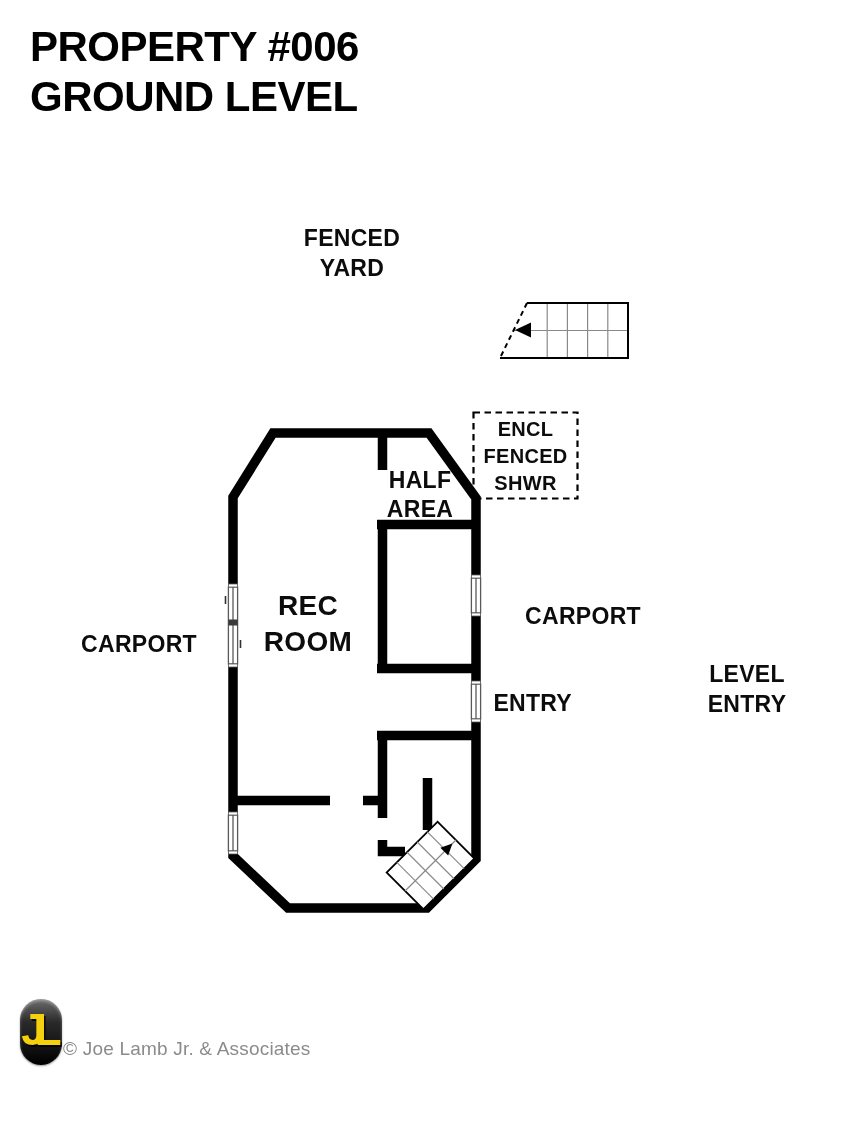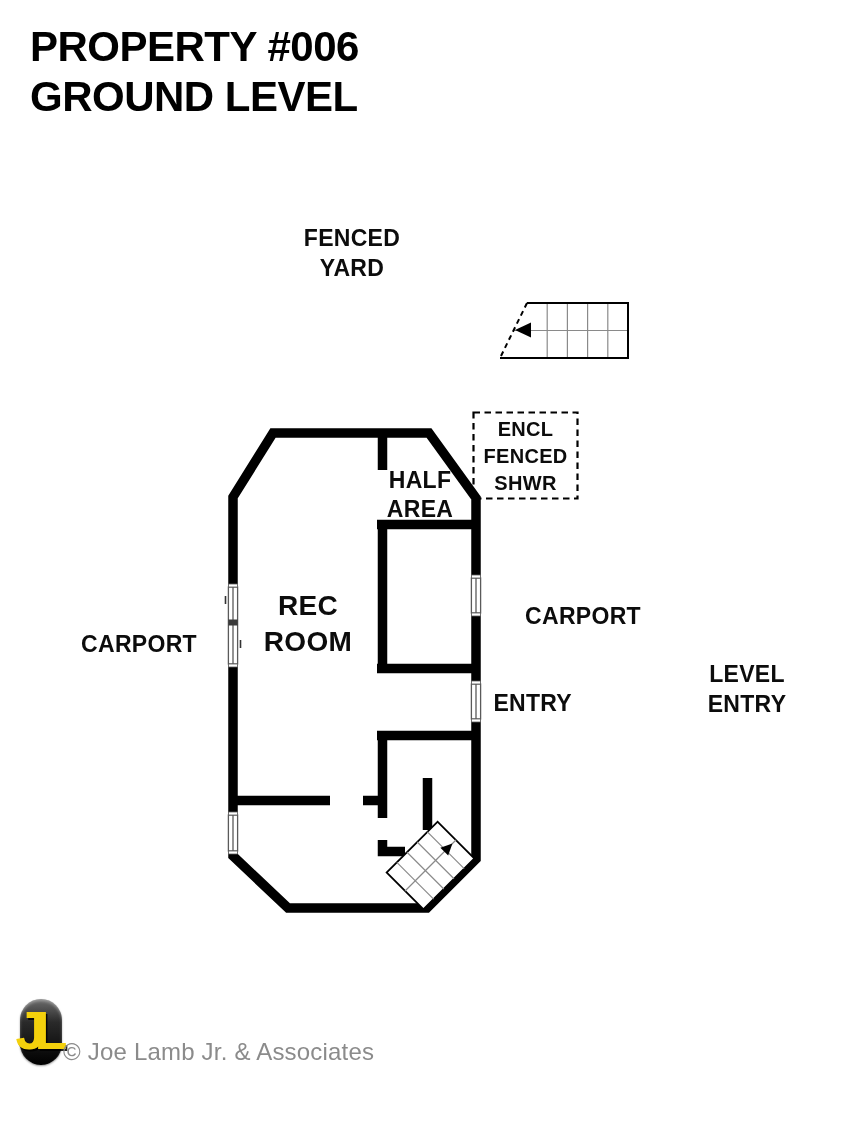--- a/index.html
+++ b/index.html
@@ -19,24 +19,24 @@
   .lbl-recroom{left:258px;top:588px;width:100px;font-size:28px;}
   .lbl-carport-left{left:69px;top:630px;width:140px;}
   .lbl-carport-right{left:513px;top:602px;width:140px;}
   .lbl-entry{left:482px;top:689px;width:90px;text-align:right;}
   .lbl-pool{left:702px;top:660px;width:90px;}
 
   .logo-pill{position:absolute;left:20px;top:999px;width:42px;height:66px;
     border-radius:21px;background:linear-gradient(180deg,#6d6d6d 0%,#2a2a2a 35%,#000 100%);
     box-shadow:inset 0 2px 3px rgba(255,255,255,.35),0 1px 2px rgba(0,0,0,.4);
     display:flex;align-items:center;justify-content:center;}
-  .logo-monogram{color:#f4d10c;font-size:54px;font-weight:700;
+  .logo-monogram{color:#f4d10c;font-size:44px;font-weight:700;
     letter-spacing:-11px;padding-right:10px;padding-bottom:4px;
     text-shadow:1.5px 1.5px 0 rgba(0,0,0,.85);}
-  .copyright{position:absolute;left:63px;top:1038px;font-size:24px;
+  .copyright{position:absolute;left:63px;top:1038px;font-size:19px;
     color:#8b8b8b;font-weight:400;letter-spacing:0.2px;}
 </style>
 </head>
 <body>
 
 <div class="canvas">
 
   <svg width="864" height="1135" viewBox="0 0 864 1135">
 
     <g>

